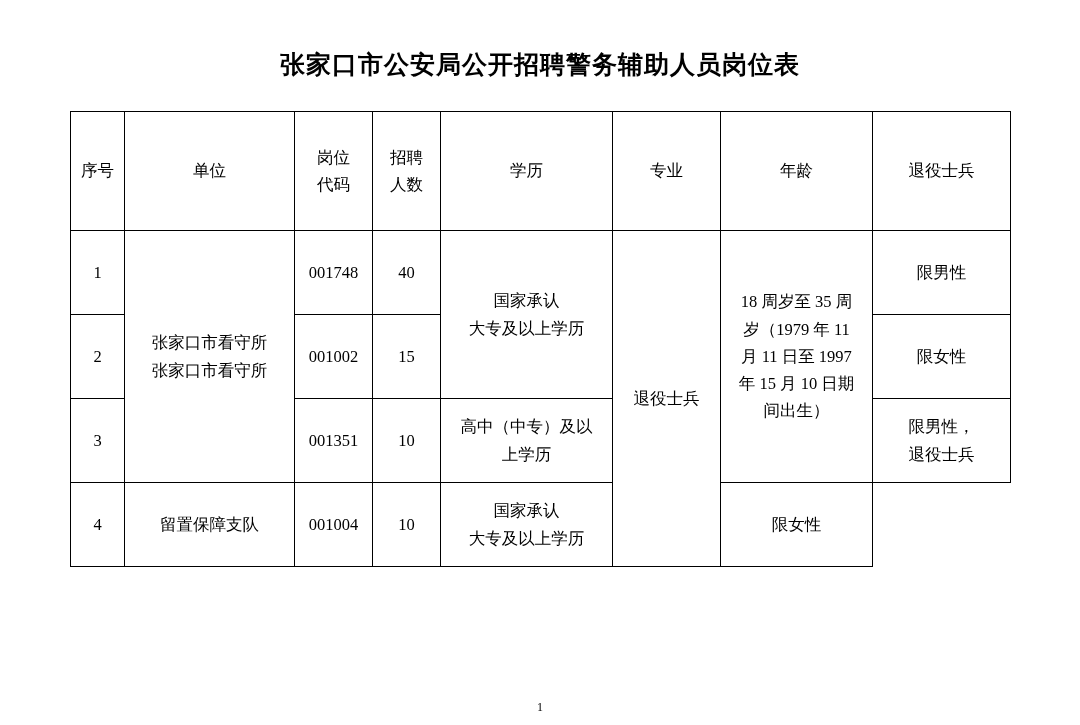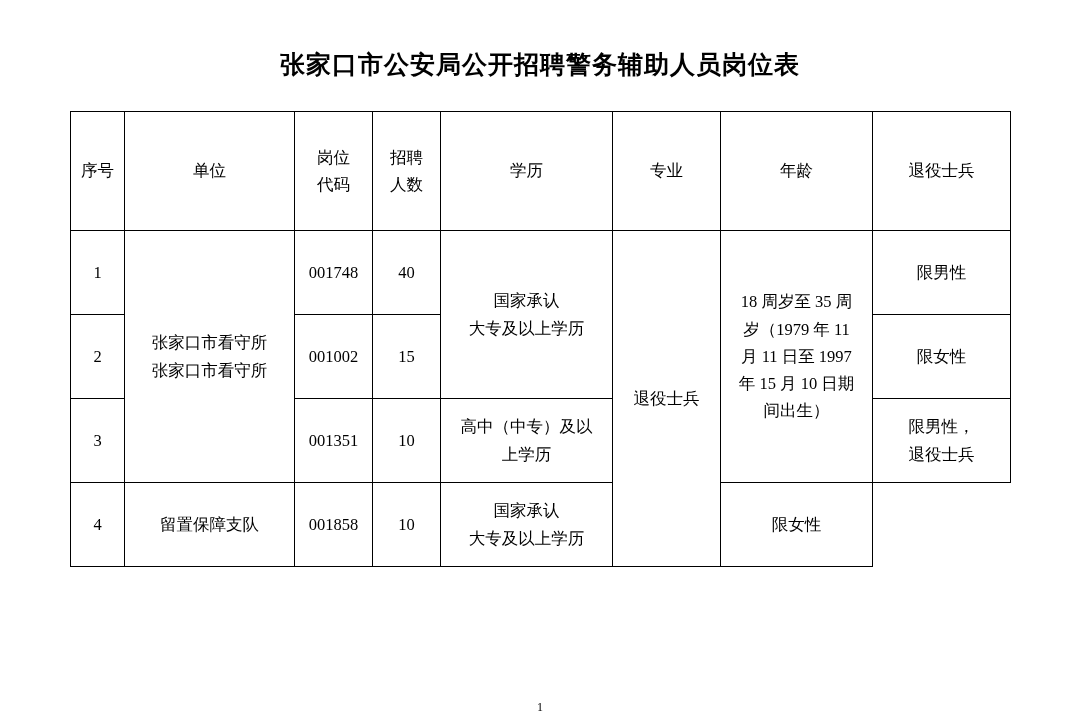--- a/index.html
+++ b/index.html
@@ -154,21 +154,21 @@
             <span class="nowrap-line">上学历</span>
           </td>
           <td>
             <span class="nowrap-line">限男性，</span>
             <span class="nowrap-line">退役士兵</span>
           </td>
         </tr>
         <tr class="r4">
           <td>4</td>
           <td>留置保障支队</td>
-          <td>001858</td>
+          <td>001004</td>
           <td>10</td>
           <td>
             <span class="nowrap-line">国家承认</span>
             <span class="nowrap-line">大专及以上学历</span>
           </td>
           <td>限女性</td>
         </tr>
       </tbody>
     </table>
   </div>

